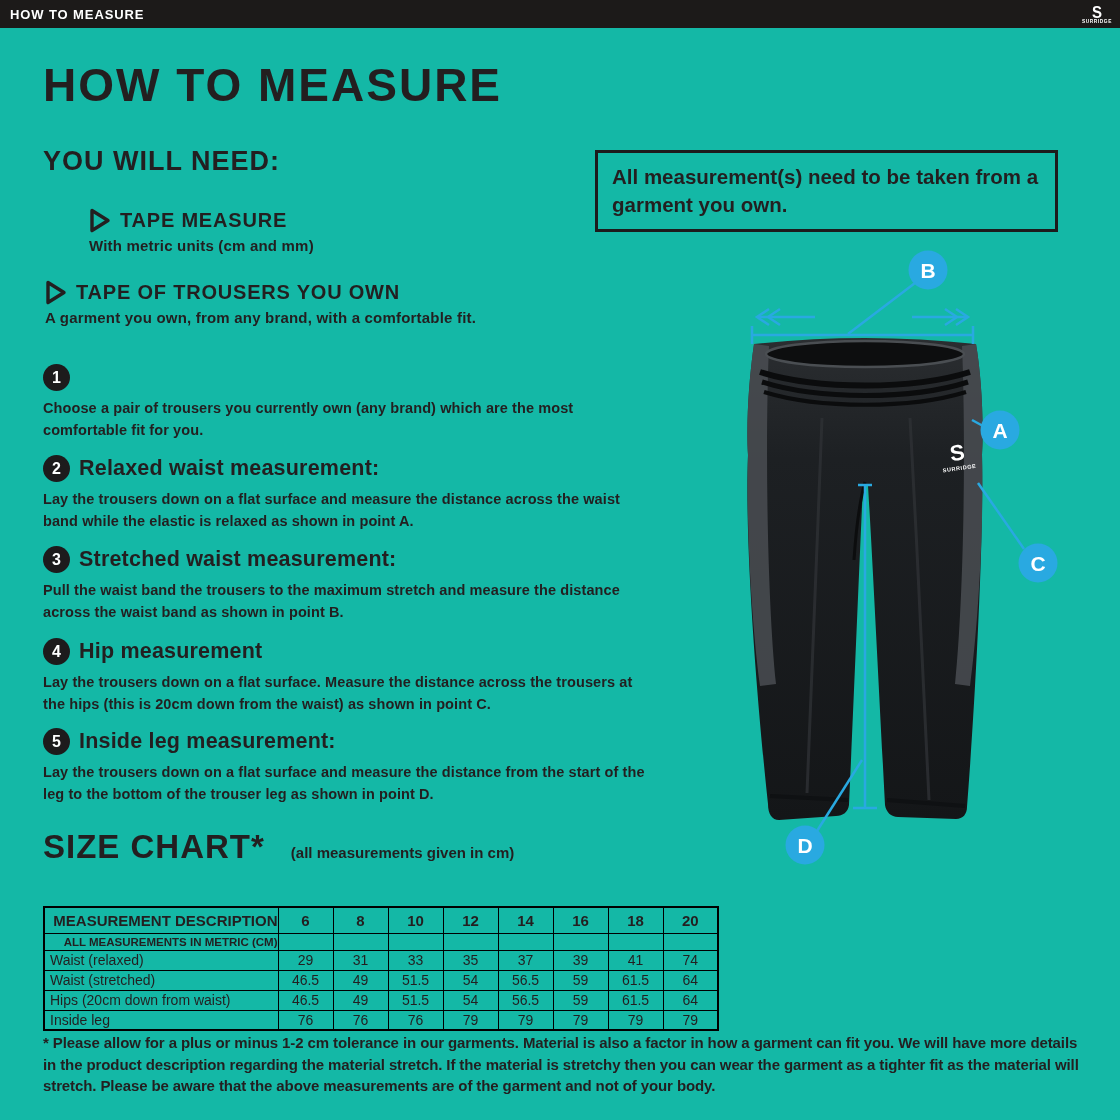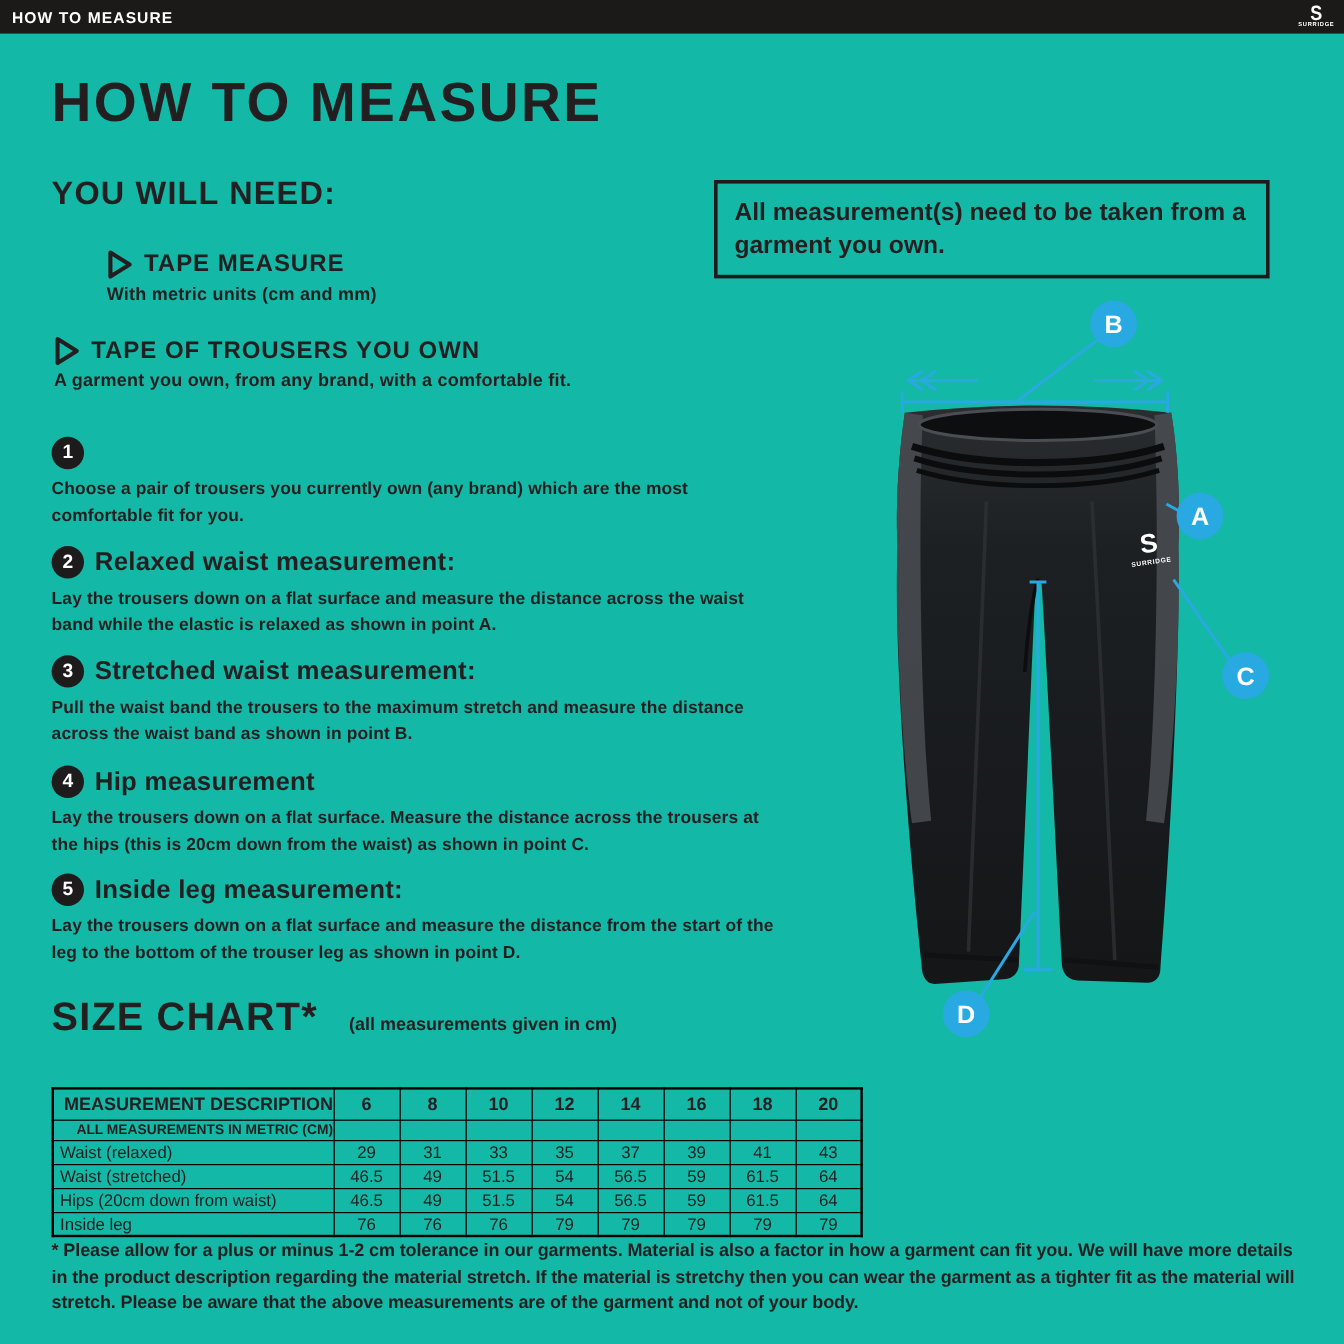--- a/index.html
+++ b/index.html
@@ -275,21 +275,21 @@
     </tr>
     <tr class="data">
       <td class="desc">Waist (relaxed)</td>
       <td>29</td>
       <td>31</td>
       <td>33</td>
       <td>35</td>
       <td>37</td>
       <td>39</td>
       <td>41</td>
-      <td>43</td>
+      <td>74</td>
     </tr>
     <tr class="data">
       <td class="desc">Waist (stretched)</td>
       <td>46.5</td>
       <td>49</td>
       <td>51.5</td>
       <td>54</td>
       <td>56.5</td>
       <td>59</td>
       <td>61.5</td>

